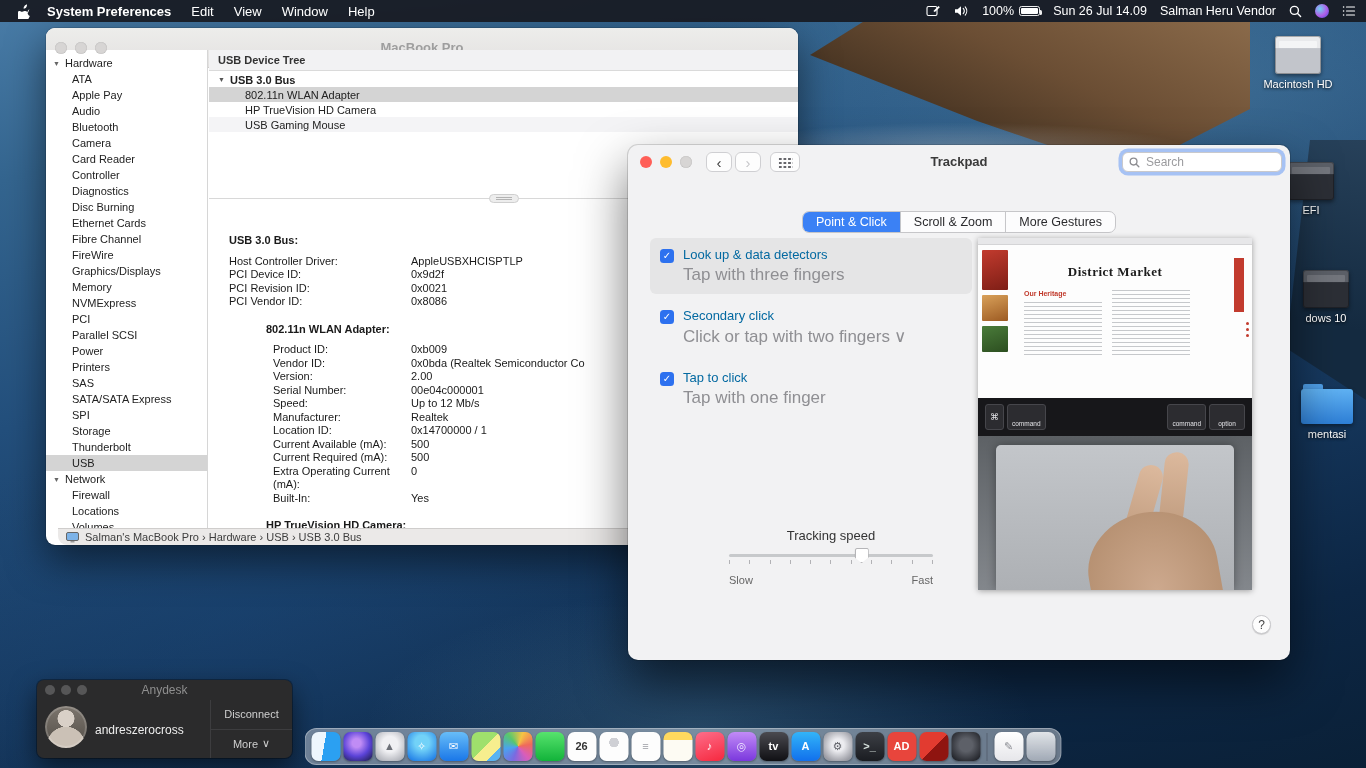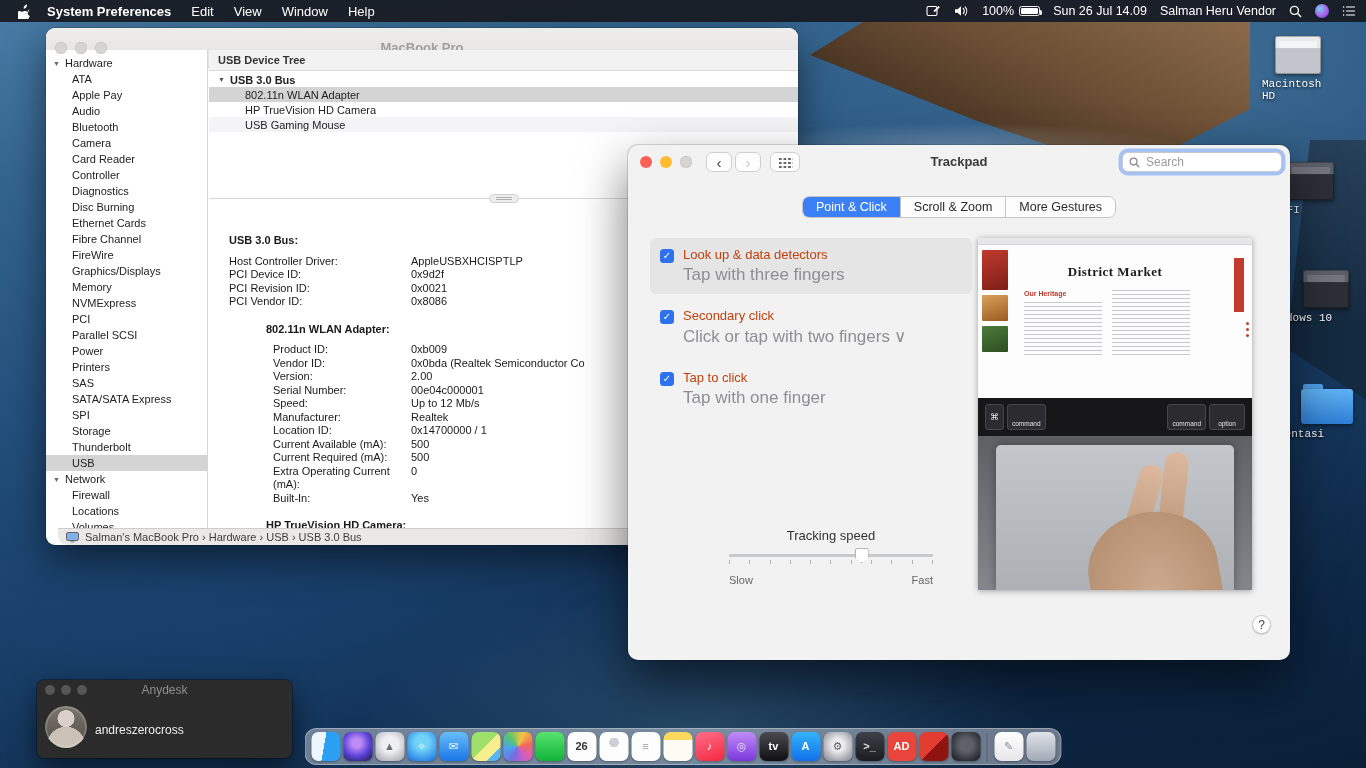--- a/index.html
+++ b/index.html
@@ -30,21 +30,21 @@
   .mb-spacer{flex:1;}
   .mb-right{display:flex;align-items:center;gap:13px;font-size:12.5px;}
   .mb-ico{display:flex;align-items:center;}
   .batt-wrap{display:flex;align-items:center;gap:5px;}
   .batt{width:21px;height:10px;border:1px solid rgba(255,255,255,.92);border-radius:2.5px;position:relative;display:inline-block;}
   .batt .fill{position:absolute;left:1px;top:1px;bottom:1px;right:1px;background:#fff;border-radius:1px;}
   .batt .nub{position:absolute;right:-3px;top:2.5px;width:2px;height:5px;background:rgba(255,255,255,.92);border-radius:0 1.5px 1.5px 0;}
   .siri-ball{width:14px;height:14px;border-radius:50%;background:radial-gradient(circle at 35% 35%,#6fd2f2,#b05ce8 55%,#2c4cd8);}
 
   
-  .desk-icon{position:absolute;z-index:1;text-align:left;font-family:Liberation Mono, monospace;}
+  .desk-icon{position:absolute;z-index:1;text-align:center;}
   .desk-label{display:block;margin-top:4px;font-size:11px;color:#fff;text-shadow:0 1px 3px rgba(0,0,0,.9);}
   .drive-icon{width:46px;height:38px;border-radius:3px;display:block;margin:0 auto;position:relative;
     background:linear-gradient(180deg,#e9eaec 0 32%,#c2c5cb 33%);box-shadow:inset 0 0 0 1px rgba(0,0,0,.28),0 2px 4px rgba(0,0,0,.45);}
   .drive-icon .slot{position:absolute;left:4px;top:5px;right:4px;height:7px;background:rgba(255,255,255,.5);border-radius:1px;}
   .drive-icon.dark{background:linear-gradient(180deg,#5c6068 0 32%,#2c2f36 33%);}
   .drive-icon.dark .slot{background:rgba(255,255,255,.14);}
   .folder-icon{width:52px;height:40px;position:relative;display:block;margin:0 auto;}
   .folder-tab{position:absolute;left:2px;top:0;width:20px;height:8px;border-radius:2px 2px 0 0;background:#4f9fe8;}
   .folder-body{position:absolute;left:0;top:5px;right:0;bottom:0;border-radius:3px;background:linear-gradient(180deg,#60b2f3,#2e7fd6);box-shadow:0 2px 4px rgba(0,0,0,.4);}
   .di-hd{left:1262px;top:36px;width:72px;}
@@ -98,30 +98,30 @@
   .tp-lights{position:absolute;left:12px;top:11px;display:flex;gap:8px;}
   .nav-btn{position:absolute;top:7px;width:26px;height:20px;background:#fdfdfd;border:1px solid #cfcfd2;border-radius:6px;display:flex;align-items:center;justify-content:center;font-size:15px;line-height:1;color:#3d3d3d;}
   .nav-back{left:78px;}
   .nav-fwd{left:107px;color:#c6c6c9;}
   .grid-btn{position:absolute;left:142px;top:7px;width:30px;height:20px;background:#fdfdfd;border:1px solid #cfcfd2;border-radius:6px;display:flex;align-items:center;justify-content:center;}
   .grid-dots{width:15px;height:11px;background-image:radial-gradient(circle,#66666b 1.1px,transparent 1.3px);background-size:4.6px 4px;}
   .search{position:absolute;right:8px;top:7px;width:160px;height:20px;background:#fff;border:1px solid #c9c9cc;border-radius:6px;
     box-shadow:0 0 0 3.5px rgba(90,145,245,.50);display:flex;align-items:center;padding:0 6px;gap:4px;}
   .search input{flex:1;min-width:0;border:none;outline:none;background:transparent;font-size:12px;color:#c2410c;font-family:inherit;}
   .search input::placeholder{color:#9b9b9e;}
-  .tabs{position:absolute;top:51px;left:50%;transform:translateX(-50%);display:flex;height:22px;border:1px solid #c6c6c9;border-radius:7px;overflow:hidden;background:#fcfcfd;font-size:12.5px;}
+  .tabs{position:absolute;top:66px;left:50%;transform:translateX(-50%);display:flex;height:22px;border:1px solid #c6c6c9;border-radius:7px;overflow:hidden;background:#fcfcfd;font-size:12.5px;}
   .tab{padding:0 13px;display:flex;align-items:center;color:#2b2b2e;border-right:1px solid #c6c6c9;}
   .tab:last-child{border-right:none;}
   .tab.on{background:#3b81f5;color:#fff;}
   .opts{position:absolute;left:22px;top:93px;width:322px;}
   .opt{display:flex;align-items:flex-start;padding:9px 10px;border-radius:6px;margin-bottom:5px;}
   .opt.hl{background:#e5e5e6;}
   .cb{width:14px;height:14px;border-radius:3.5px;background:#2d71ef;display:flex;align-items:center;justify-content:center;margin-right:9px;margin-top:2px;flex:none;}
   .ck{color:#fff;font-size:10px;font-weight:700;line-height:1;}
-  .opt-title{font-size:13px;color:#c2410c;display:block;}
+  .opt-title{font-size:13px;color:#0369a1;display:block;}
   .opt-sub{font-size:17px;color:#8f8f93;display:block;margin-top:3px;}
   .chev{display:none;margin-left:4px;}
   .chev.show{display:inline;}
   .track-label{position:absolute;left:101px;top:383px;width:204px;text-align:center;font-size:13px;color:#333;}
   .slider{position:absolute;left:101px;top:409px;width:204px;}
   .slider .track{height:3px;background:#c7c9cb;border-radius:2px;position:relative;}
   .slider .ticks{display:flex;justify-content:space-between;margin-top:3px;}
   .slider .ticks i{width:1px;height:4px;background:#b2b2b5;display:block;}
   .thumb{position:absolute;left:calc(65% - 7px);top:-6px;width:14px;height:15px;background:#fff;border:1px solid #b5b5b8;border-radius:2px;
     clip-path:polygon(0 0,100% 0,100% 62%,50% 100%,0 62%);box-shadow:0 1px 2px rgba(0,0,0,.3);}
@@ -632,20 +632,29 @@
     <div class="ad-titlebar">
       <span class="ad-lights">
         <span class="ad-light"></span>
         <span class="ad-light"></span>
         <span class="ad-light"></span>
       </span>
       <span class="ad-title">Anydesk</span>
     </div>
     <div class="ad-avatar"></div>
     <div class="ad-user">andreszerocross</div>
+    <div class="ad-buttons">
+      <div class="ad-btn">
+          <span>Disconnect</span>
+        </div>
+      <div class="ad-btn">
+          <span>More</span>
+          <span>∨</span>
+        </div>
+    </div>
   </div>
 
   <div class="dock">
     <div class="dock-items">
 
     <div class="dock-item" style="background: linear-gradient(100deg, rgb(238, 246, 253) 0px, rgb(238, 246, 253) 44%, rgb(43, 160, 242) 44%);">
         <span class="dock-glyph"></span>
       </div>
         <div class="dock-item" style="background: radial-gradient(circle at 45% 38%, rgb(192, 140, 245) 0px, rgb(192, 140, 245) 18%, rgb(91, 67, 216) 55%, rgb(24, 26, 62) 100%);">
         <span class="dock-glyph"></span>

